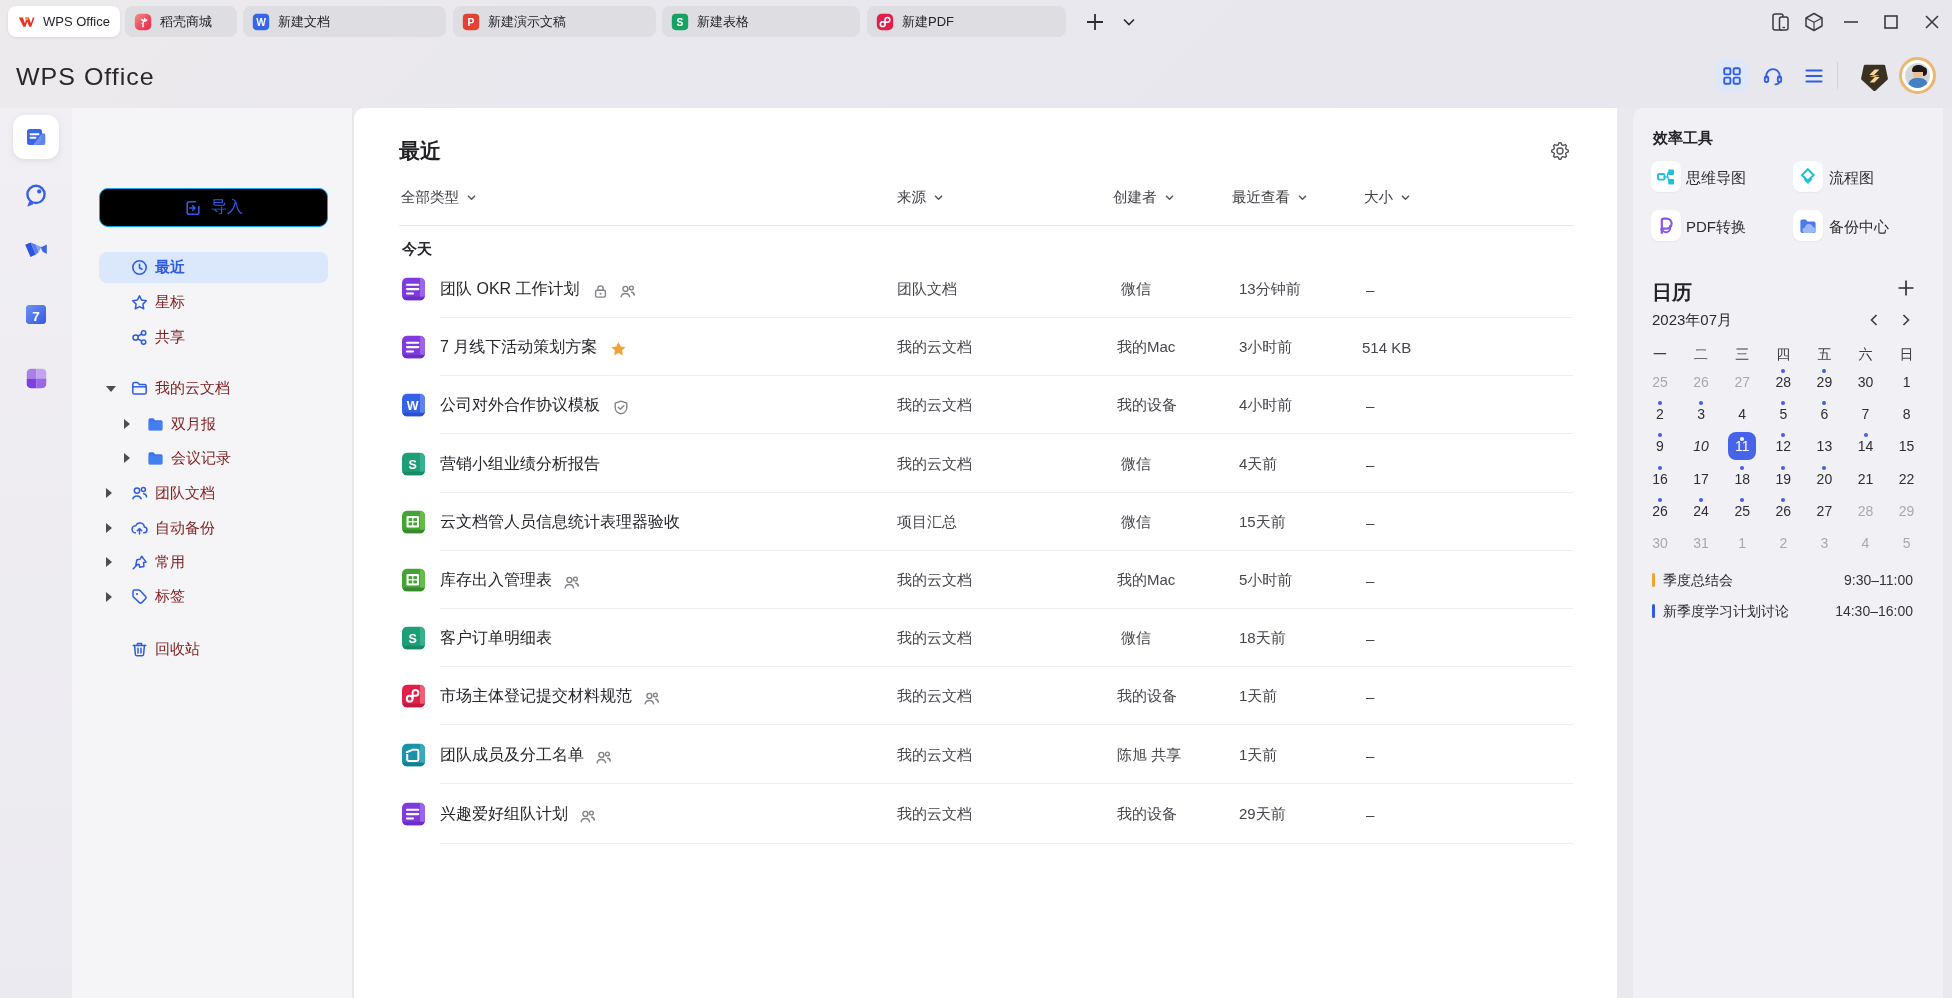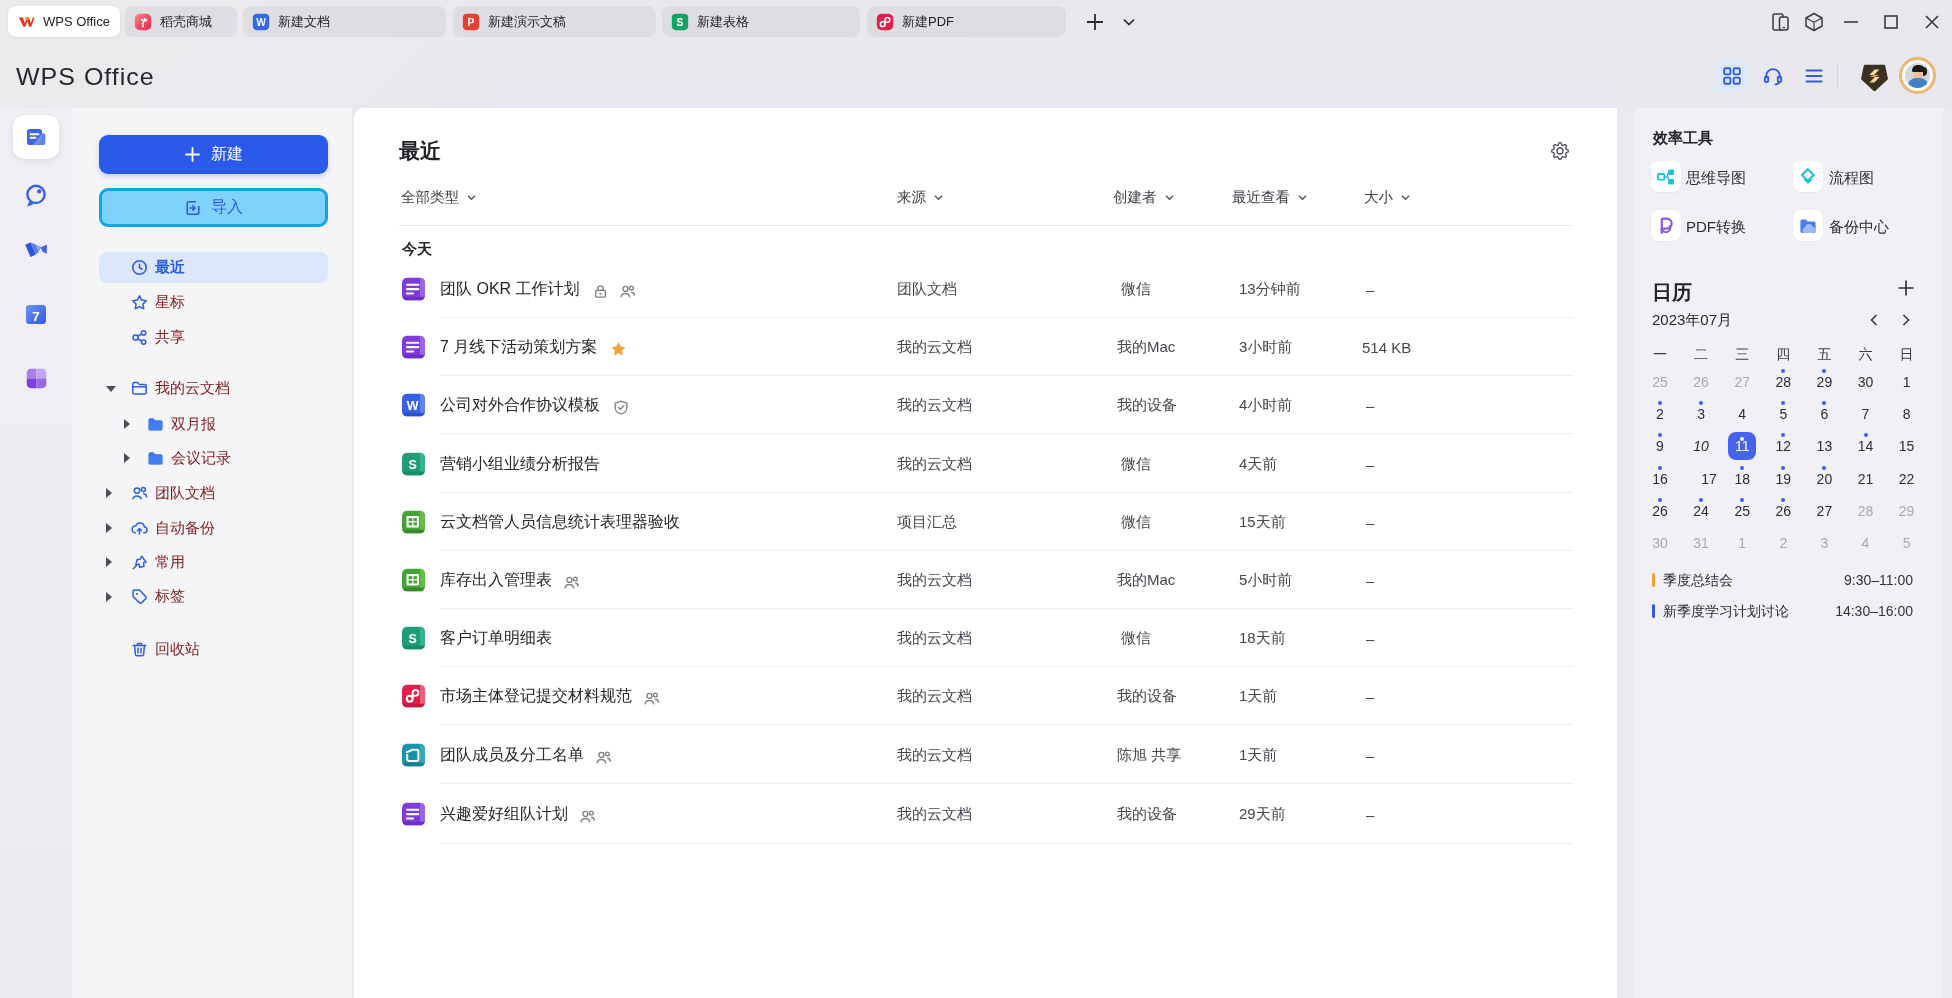--- a/index.html
+++ b/index.html
@@ -214,26 +214,21 @@
       </defs>
       <g clip-path="url(#pg)">
         <rect x="2.5" y="2.5" width="10" height="10" fill="#a97fe8"></rect>
         <rect x="12.5" y="2.5" width="10" height="10" fill="#c4a4f2"></rect>
         <rect x="2.5" y="12.5" width="10" height="10" fill="#7d3fe0"></rect>
         <rect x="12.5" y="12.5" width="10" height="10" fill="#9a68e4"></rect>
       </g>
     </svg>
 </div>
 <div id="sidebar">
-  <div class="sbtn" style="top:27px;background:#2b59e8;color:#fff;box-shadow:0 2px 5px rgba(43,89,232,.25)">
-    <svg style="margin-right:10px" width="17" height="17" viewBox="0 0 17 17">
-        <path d="M8.5 2 V15 M2 8.5 H15" stroke="#fff" stroke-width="1.8" stroke-linecap="round"></path>
-      </svg>新建
-  </div>
-  <div class="sbtn" style="top:80px;background:#7dd3fc;color:#2e5ce6;border:3px solid #0ea5e9">
+  <div class="sbtn" style="top:80px;background:#000000;color:#2e5ce6;border:1px solid #0ea5e9">
     <svg style="margin-right:9px" width="18" height="18" viewBox="0 0 18 18">
         <g fill="none" stroke="#2e5ce6" stroke-width="1.6" stroke-linecap="round" stroke-linejoin="round">
           <path d="M11.5 2.8 H5 a1.8 1.8 0 0 0 -1.8 1.8 V13.4 a1.8 1.8 0 0 0 1.8 1.8 H13 a1.8 1.8 0 0 0 1.8 -1.8 V7.5"></path>
           <path d="M5.9 9 H11 M8.7 6.7 L11 9 L8.7 11.3"></path>
         </g>
       </svg>导入
   </div>
 
   <div class="mitem" style="top:144px;background:#dbe7fb;border-radius:8px;color:#2e5ce6;font-weight:700">
     <svg class="mi" viewBox="0 0 17 17">
@@ -749,21 +744,21 @@
       <div class="cal" style="left:94.2px;top:323.4px;background:#4763ea;border-radius:8px;color:#fff;left:95.2px;width:28px;height:28px;line-height:28px;top:324.4px;">11</div>
       <div class="dot" style="left:107.2px;top:329.4px;background:#fff"></div>
       <div class="cal" style="left:135.3px;top:323.4px;">12</div>
       <div class="dot" style="left:148.3px;top:325.4px;background:#3c5ff0"></div>
       <div class="cal" style="left:176.4px;top:323.4px;">13</div>
       <div class="cal" style="left:217.5px;top:323.4px;">14</div>
       <div class="dot" style="left:230.5px;top:325.4px;background:#3c5ff0"></div>
       <div class="cal" style="left:258.6px;top:323.4px;">15</div>
       <div class="cal" style="left:12px;top:355.6px;">16</div>
       <div class="dot" style="left:25px;top:357.6px;background:#3c5ff0"></div>
-      <div class="cal" style="left:53.1px;top:355.6px;margin-left:8px;">17</div>
+      <div class="cal" style="left:53.1px;top:355.6px;">17</div>
       <div class="cal" style="left:94.2px;top:355.6px;">18</div>
       <div class="dot" style="left:107.2px;top:357.6px;background:#3c5ff0"></div>
       <div class="cal" style="left:135.3px;top:355.6px;">19</div>
       <div class="dot" style="left:148.3px;top:357.6px;background:#3c5ff0"></div>
       <div class="cal" style="left:176.4px;top:355.6px;">20</div>
       <div class="dot" style="left:189.4px;top:357.6px;background:#3c5ff0"></div>
       <div class="cal" style="left:217.5px;top:355.6px;">21</div>
       <div class="cal" style="left:258.6px;top:355.6px;">22</div>
       <div class="cal" style="left:12px;top:387.6px;">26</div>
       <div class="dot" style="left:25px;top:389.6px;background:#3c5ff0"></div>

